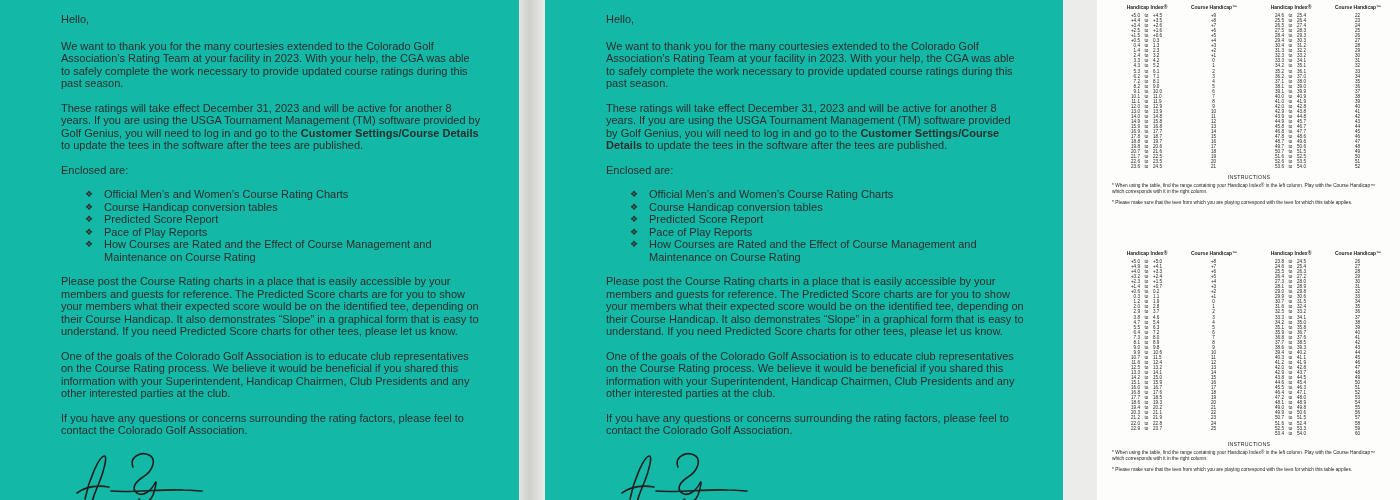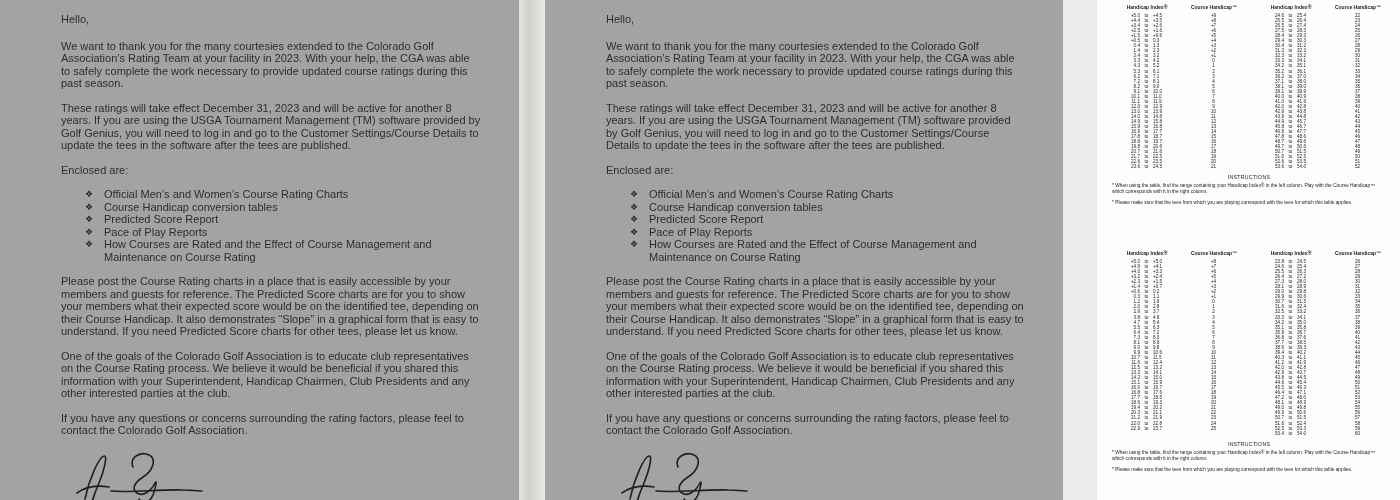--- a/index.html
+++ b/index.html
@@ -1,33 +1,33 @@
 <!DOCTYPE html>
 <html><head>
 <meta charset="utf-8">
 <style>
   html,body{margin:0;padding:0}
   body{
     width:1400px;height:500px;position:relative;overflow:hidden;
     background:#ececea;font-family:"Liberation Sans",sans-serif;
   }
-  .page{position:absolute;top:0;height:500px;background:#a3a3a3}
+  .page{position:absolute;top:0;height:500px;background:#14b8a6}
   #page-left{left:0;width:519px}
   #gutter-1{position:absolute;top:0;height:500px;left:519px;width:26px;
     background:linear-gradient(90deg,#e4e4e1,#cfcfcb 40%,#d8d8d4 60%,#ebebe8)}
   #page-mid{left:545px;width:518px}
   #gutter-2{position:absolute;top:0;height:500px;left:1063px;width:34px;
     background:linear-gradient(90deg,#ebebe8,#dedeba0 50%,#e9e9e6);opacity:.6}
   #page-tables{left:1097px;width:303px;background:#fdfdfc}
 
   
   .letter{padding:13px 38px 0 61px;font-size:11px;line-height:12.5px;color:#2d2d2d}
   .letter p{margin:0 0 12px 0}
   .letter .greeting{margin-bottom:14px}
-  .letter b{font-weight:normal}
+  .letter b{font-weight:bold}
   .bullets{margin:0 0 12px 24px}
   .bullet{display:flex}
   .bullet .bc{width:11px;margin-right:8px;font-size:9px;flex:none;color:#2d2d2d}
   .bullet .bt{flex:1}
   .sig-block{margin:0 0 0 10px;height:58px}
   .sig-block svg{display:block}
 
   
   .tp{position:absolute;left:13px;width:278px}
   #table-top{top:4px}

